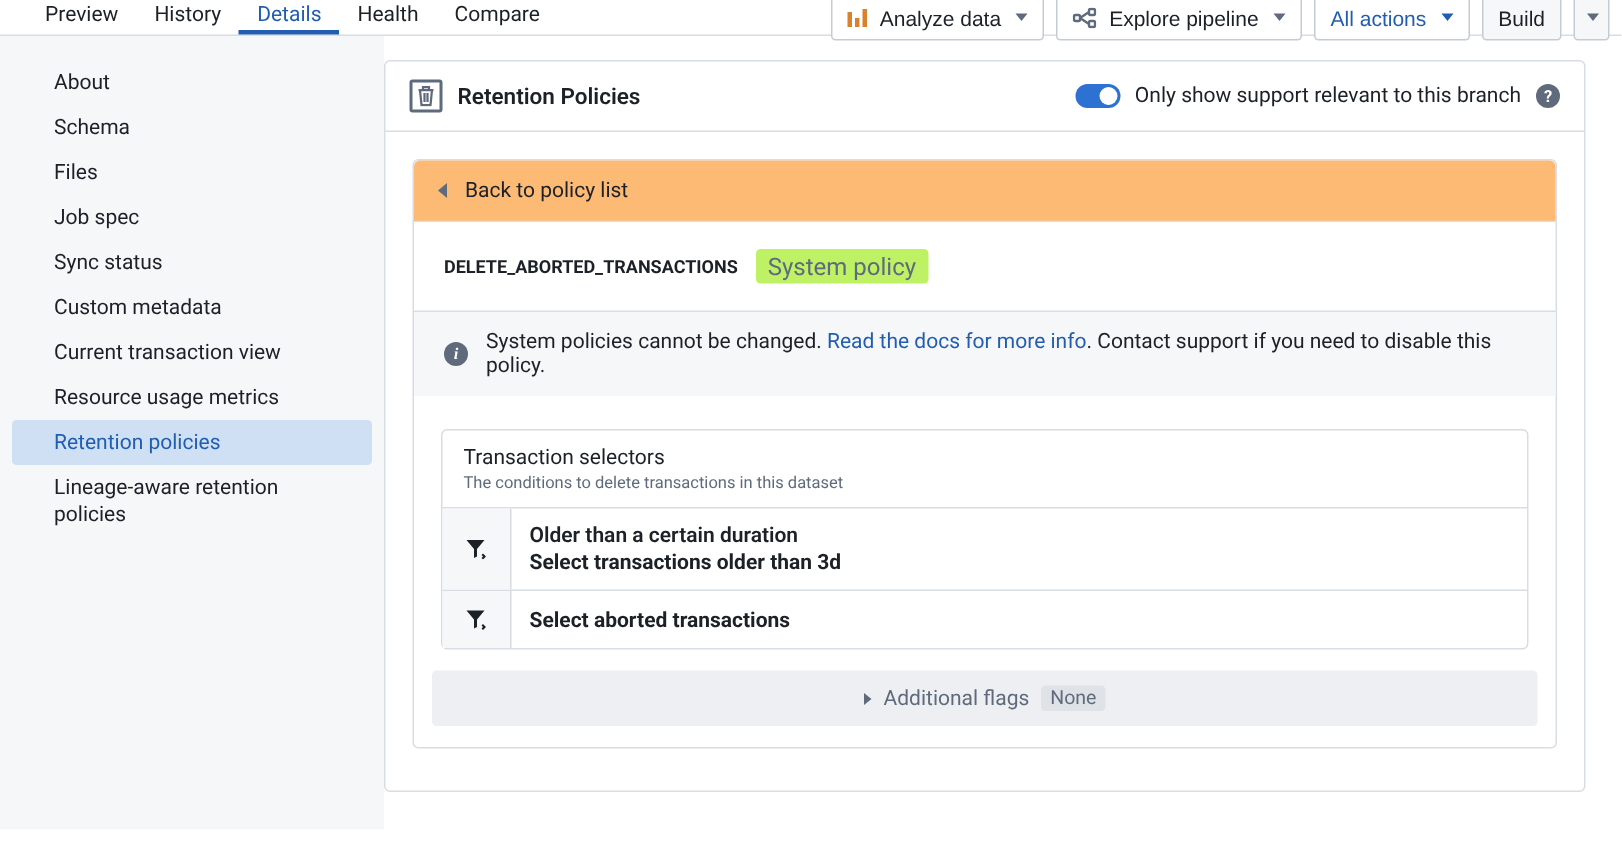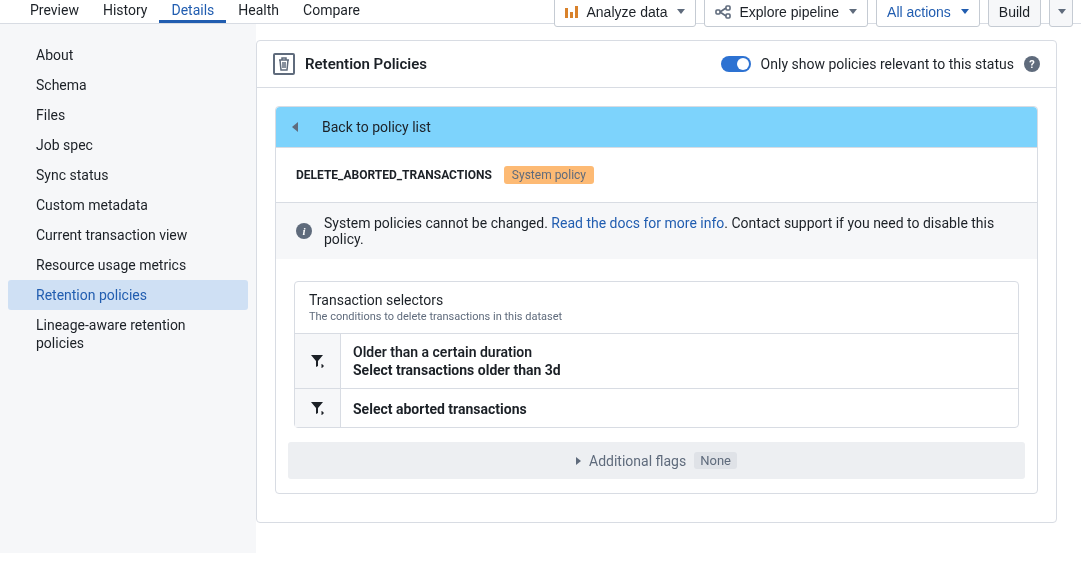--- a/index.html
+++ b/index.html
@@ -158,23 +158,23 @@
   .panel-body {
     padding: 18px 18px 28px 18px;
   }
   .subpanel {
     border: 1px solid #d8dce3;
     border-radius: 4px;
   }
   .back-row {
     display:flex;
     align-items:center;
-    gap: 24px;
+    gap: 12px;
     padding: 12px 16px;
-    background: #7dd3fc;
+    background: #fdba74;
     border-bottom: 1px solid #d8dce3;
     cursor:pointer;
     border-top-left-radius:4px;
     border-top-right-radius:4px;
   }
   .chev-left {
     width:0;height:0;
     border-top: 5px solid transparent;
     border-bottom: 5px solid transparent;
     border-right: 6px solid #5f6b7c;
@@ -184,25 +184,25 @@
     align-items:center;
     gap: 12px;
     padding: 18px 20px 18px 20px;
     border-bottom: 1px solid #d8dce3;
   }
   .policy-title-row h2 {
     font-size: 12px;
     font-weight: 700;
   }
   .chip {
-    background: #fdba74;
+    background: #bef264;
     color: #5f6b7c;
     padding: 2px 8px;
     border-radius: 3px;
-    font-size: 12px;
+    font-size: 16px;
   }
   .notice-row {
     display:flex;
     align-items:center;
     gap: 12px;
     padding: 12px 20px;
     background: #f6f7f9;
     color: #1c2127;
   }
   .info-icon {
@@ -344,21 +344,21 @@
                   <path d="M5 5v6M7 5v6"></path>
                 </g>
               </svg>
           </span>
           <span>Retention Policies</span>
         </div>
         <div class="toggle-wrap">
           <div class="toggle">
               <div class="knob"></div>
             </div>
-          <span>Only show policies relevant to this status</span>
+          <span>Only show support relevant to this branch</span>
           <span class="help-icon">?</span>
         </div>
       </div>
 
       <div class="panel-body">
         <div class="subpanel">
           <div class="back-row">
             <span class="chev-left"></span>
             <span>Back to policy list</span>
           </div>

